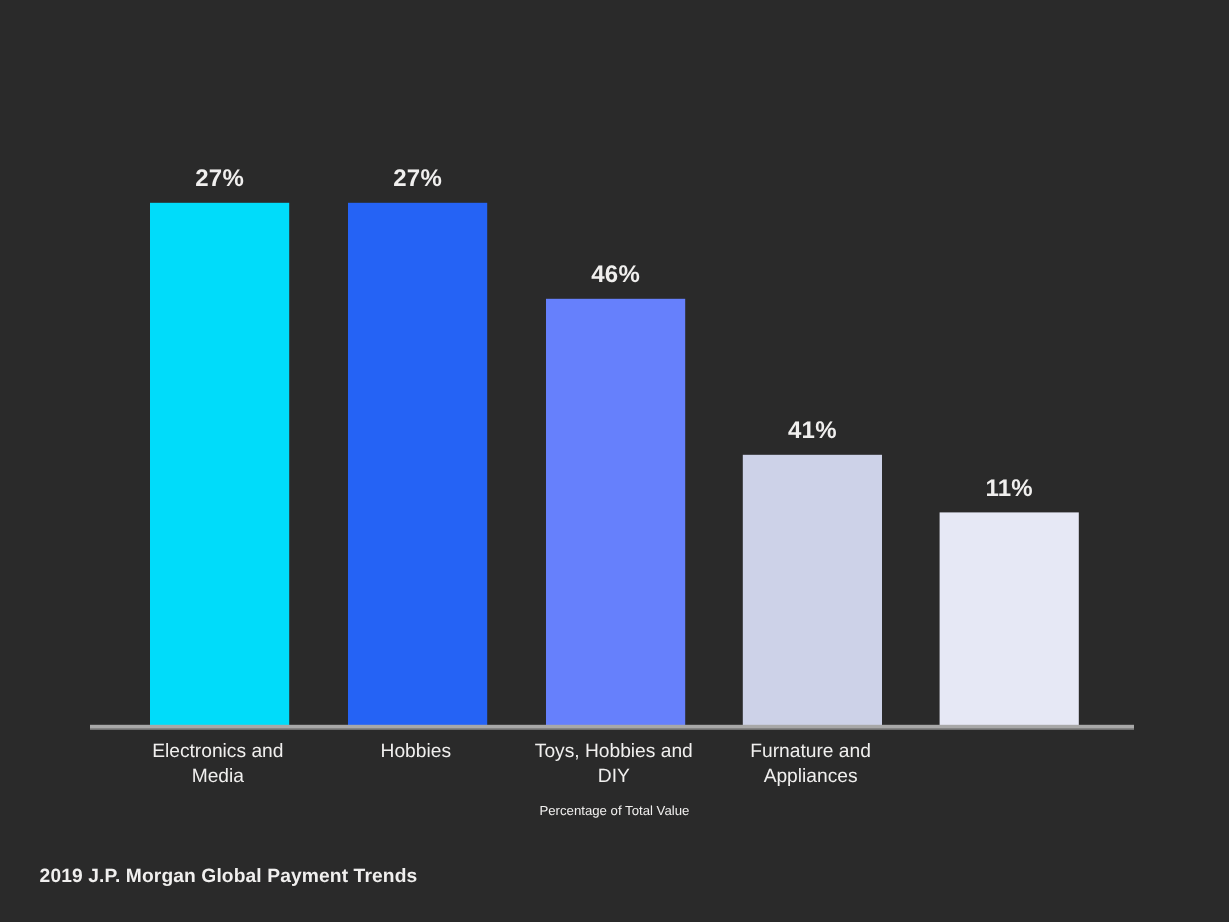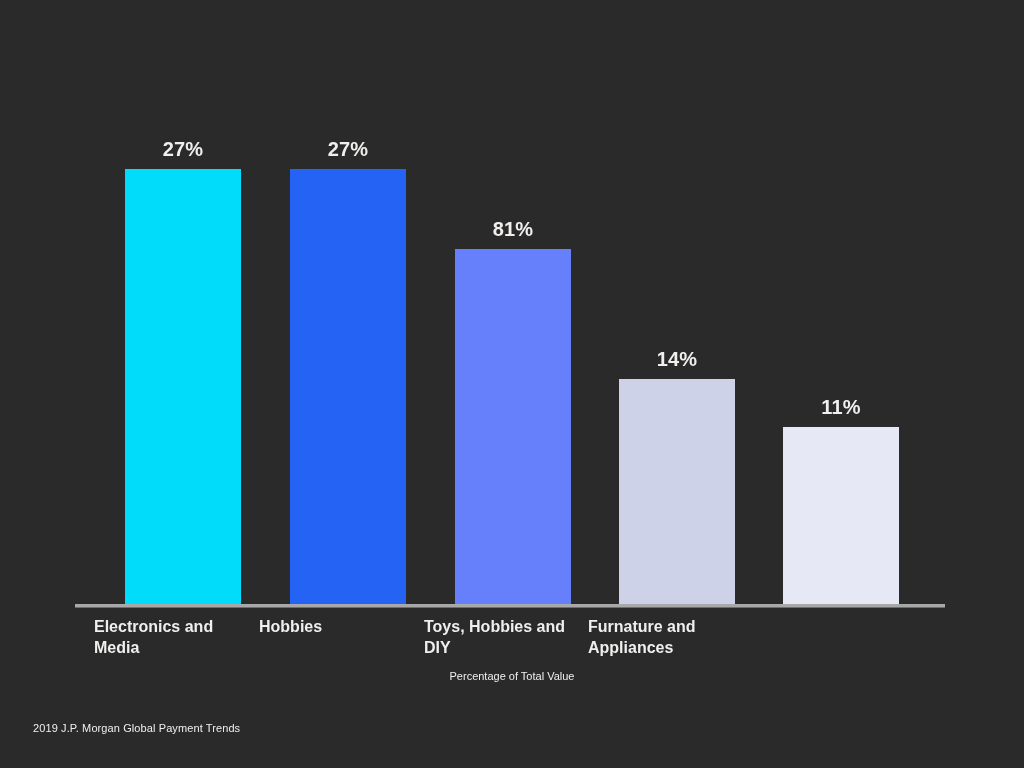--- a/index.html
+++ b/index.html
@@ -82,47 +82,47 @@
     left: 75px;
     top: 616px;
     width: 870px;
     height: 60px;
   }
 
   .cat-label {
     position: absolute;
     top: 0;
     width: 175px;
-    text-align: left;
+    text-align: center;
     color: #f0efee;
     font-size: 16px;
     line-height: 21px;
-    font-weight: 700;
+    font-weight: 400;
   }
 
   
   .axis-title {
     position: absolute;
     left: 0;
     top: 670px;
     width: 1024px;
     text-align: center;
     color: #f0efee;
     font-size: 11px;
     font-weight: 400;
   }
 
   
   .source-note {
     position: absolute;
     left: 33px;
     top: 722px;
     color: #f0efee;
-    font-size: 11px;
-    font-weight: 400;
+    font-size: 16px;
+    font-weight: 700;
     letter-spacing: 0.1px;
   }
 </style>
 </head>
 <body>
 
 <div id="chart-root">
 
   <div class="plot-area">
     <div class="bars-layer">
@@ -131,26 +131,26 @@
         <div class="bar-value" style="bottom: 444.5px;">27%</div>
         <div class="bar-rect" style="height: 436.5px; background: rgb(0, 220, 250);"></div>
       </div>
 
       <div class="bar-group" style="left:215px;">
         <div class="bar-value" style="bottom: 444.5px;">27%</div>
         <div class="bar-rect" style="height: 436.5px; background: rgb(37, 99, 245);"></div>
       </div>
 
       <div class="bar-group" style="left:380px;">
-        <div class="bar-value" style="bottom: 363.667px;">81%</div>
+        <div class="bar-value" style="bottom: 363.667px;">46%</div>
         <div class="bar-rect" style="height: 355.667px; background: rgb(102, 128, 252);"></div>
       </div>
 
       <div class="bar-group" style="left:544px;">
-        <div class="bar-value" style="bottom: 234.333px;">14%</div>
+        <div class="bar-value" style="bottom: 234.333px;">41%</div>
         <div class="bar-rect" style="height: 226.333px; background: rgb(205, 210, 232);"></div>
       </div>
 
       <div class="bar-group" style="left:708px;">
         <div class="bar-value" style="bottom: 185.833px; margin-top: 40px;">11%</div>
         <div class="bar-rect" style="height: 177.833px; background: rgb(230, 232, 245);"></div>
       </div>
 
     </div>
   </div>

